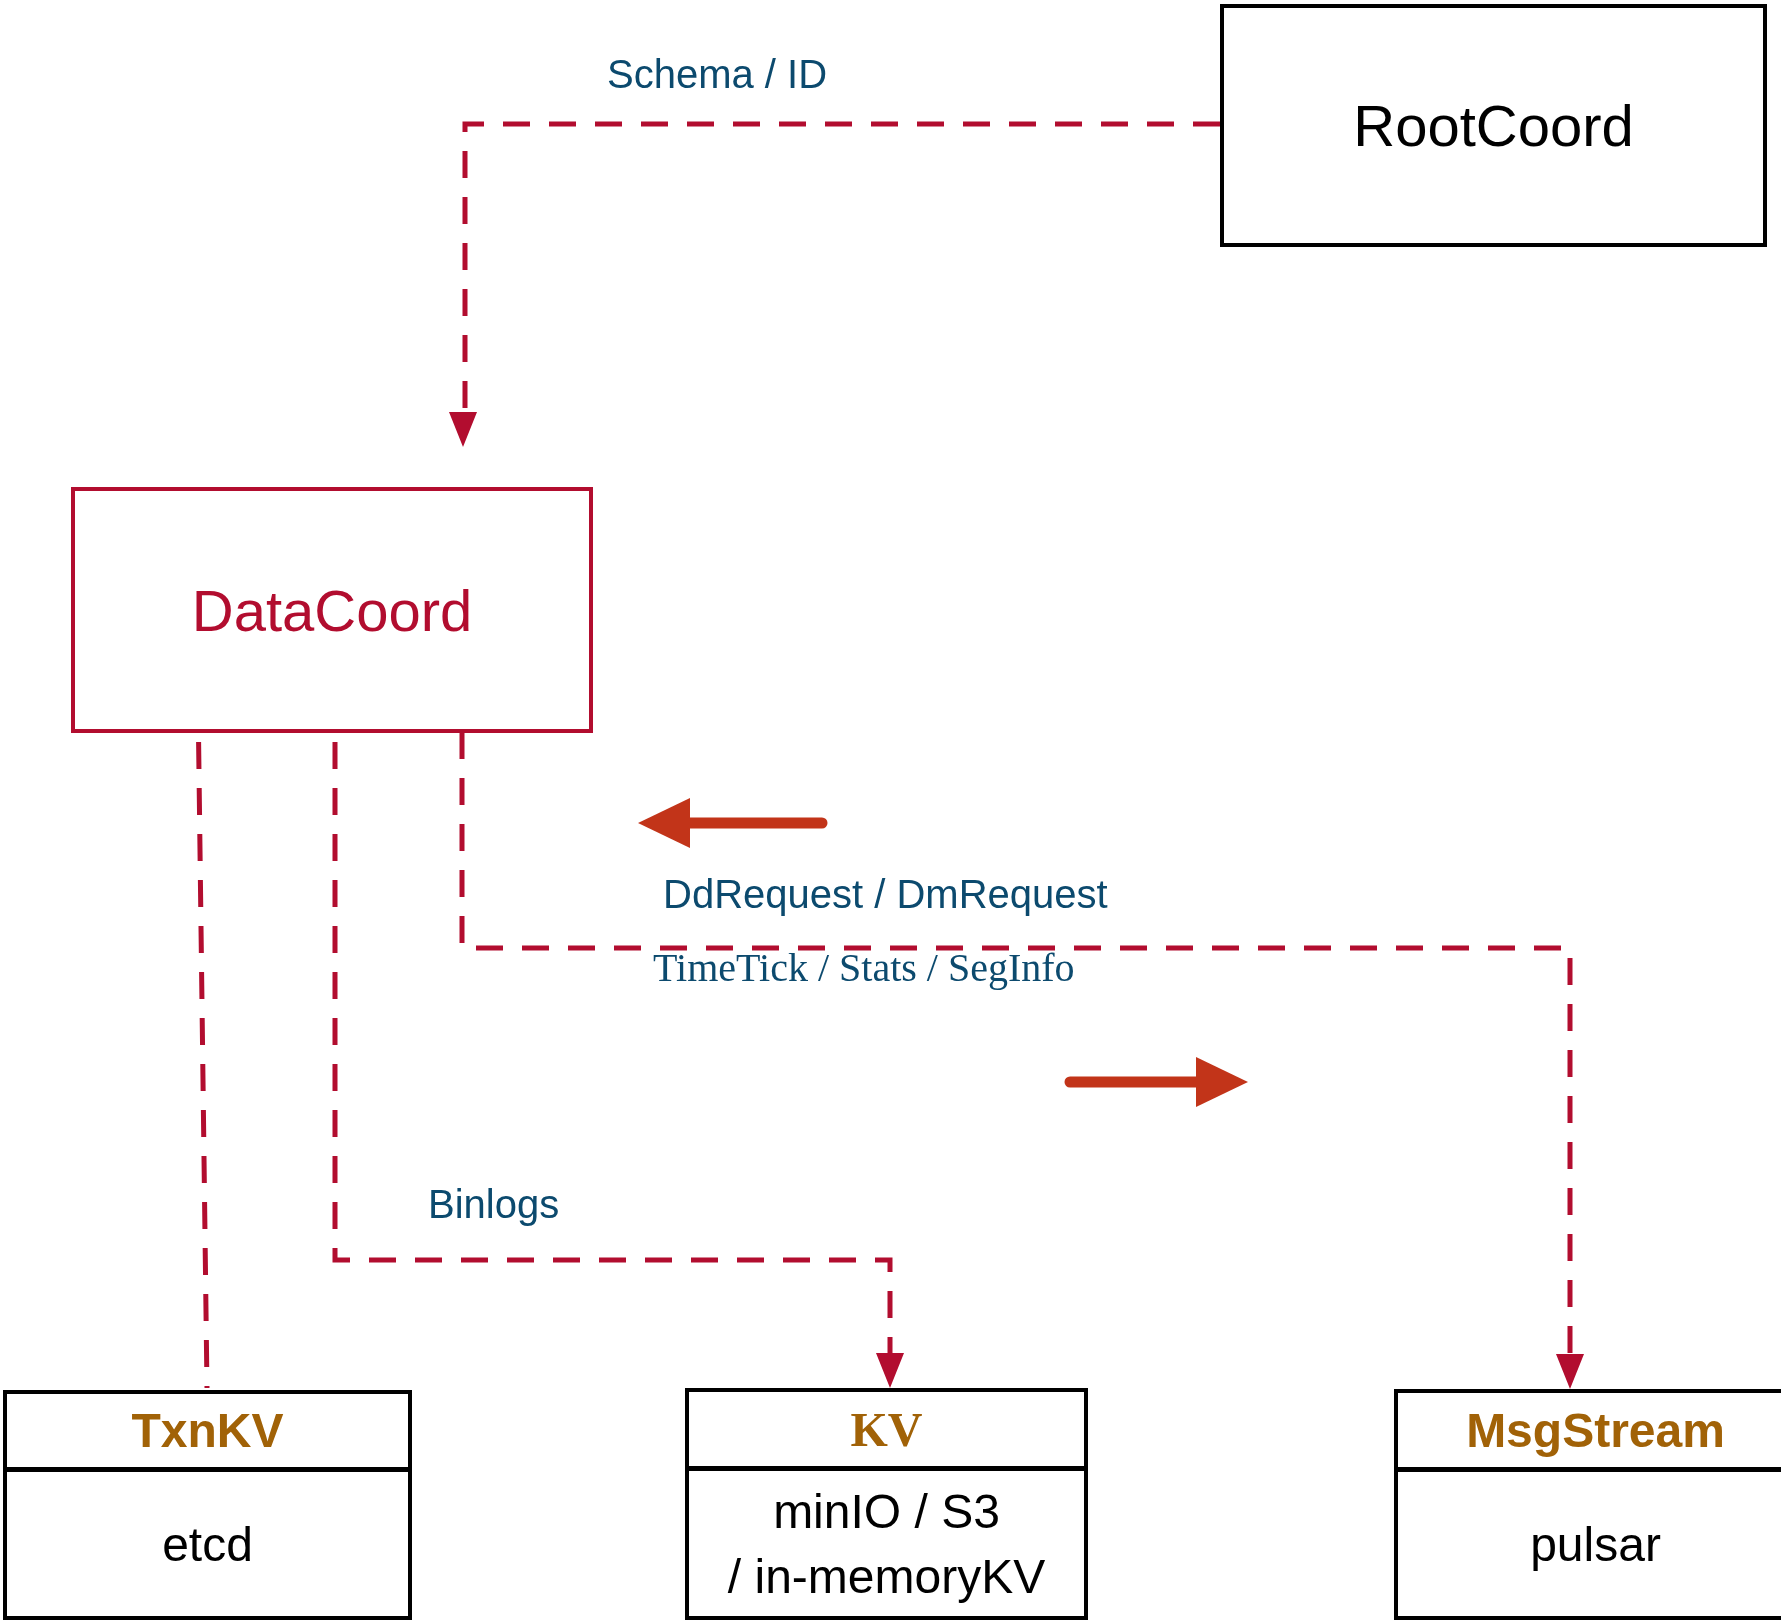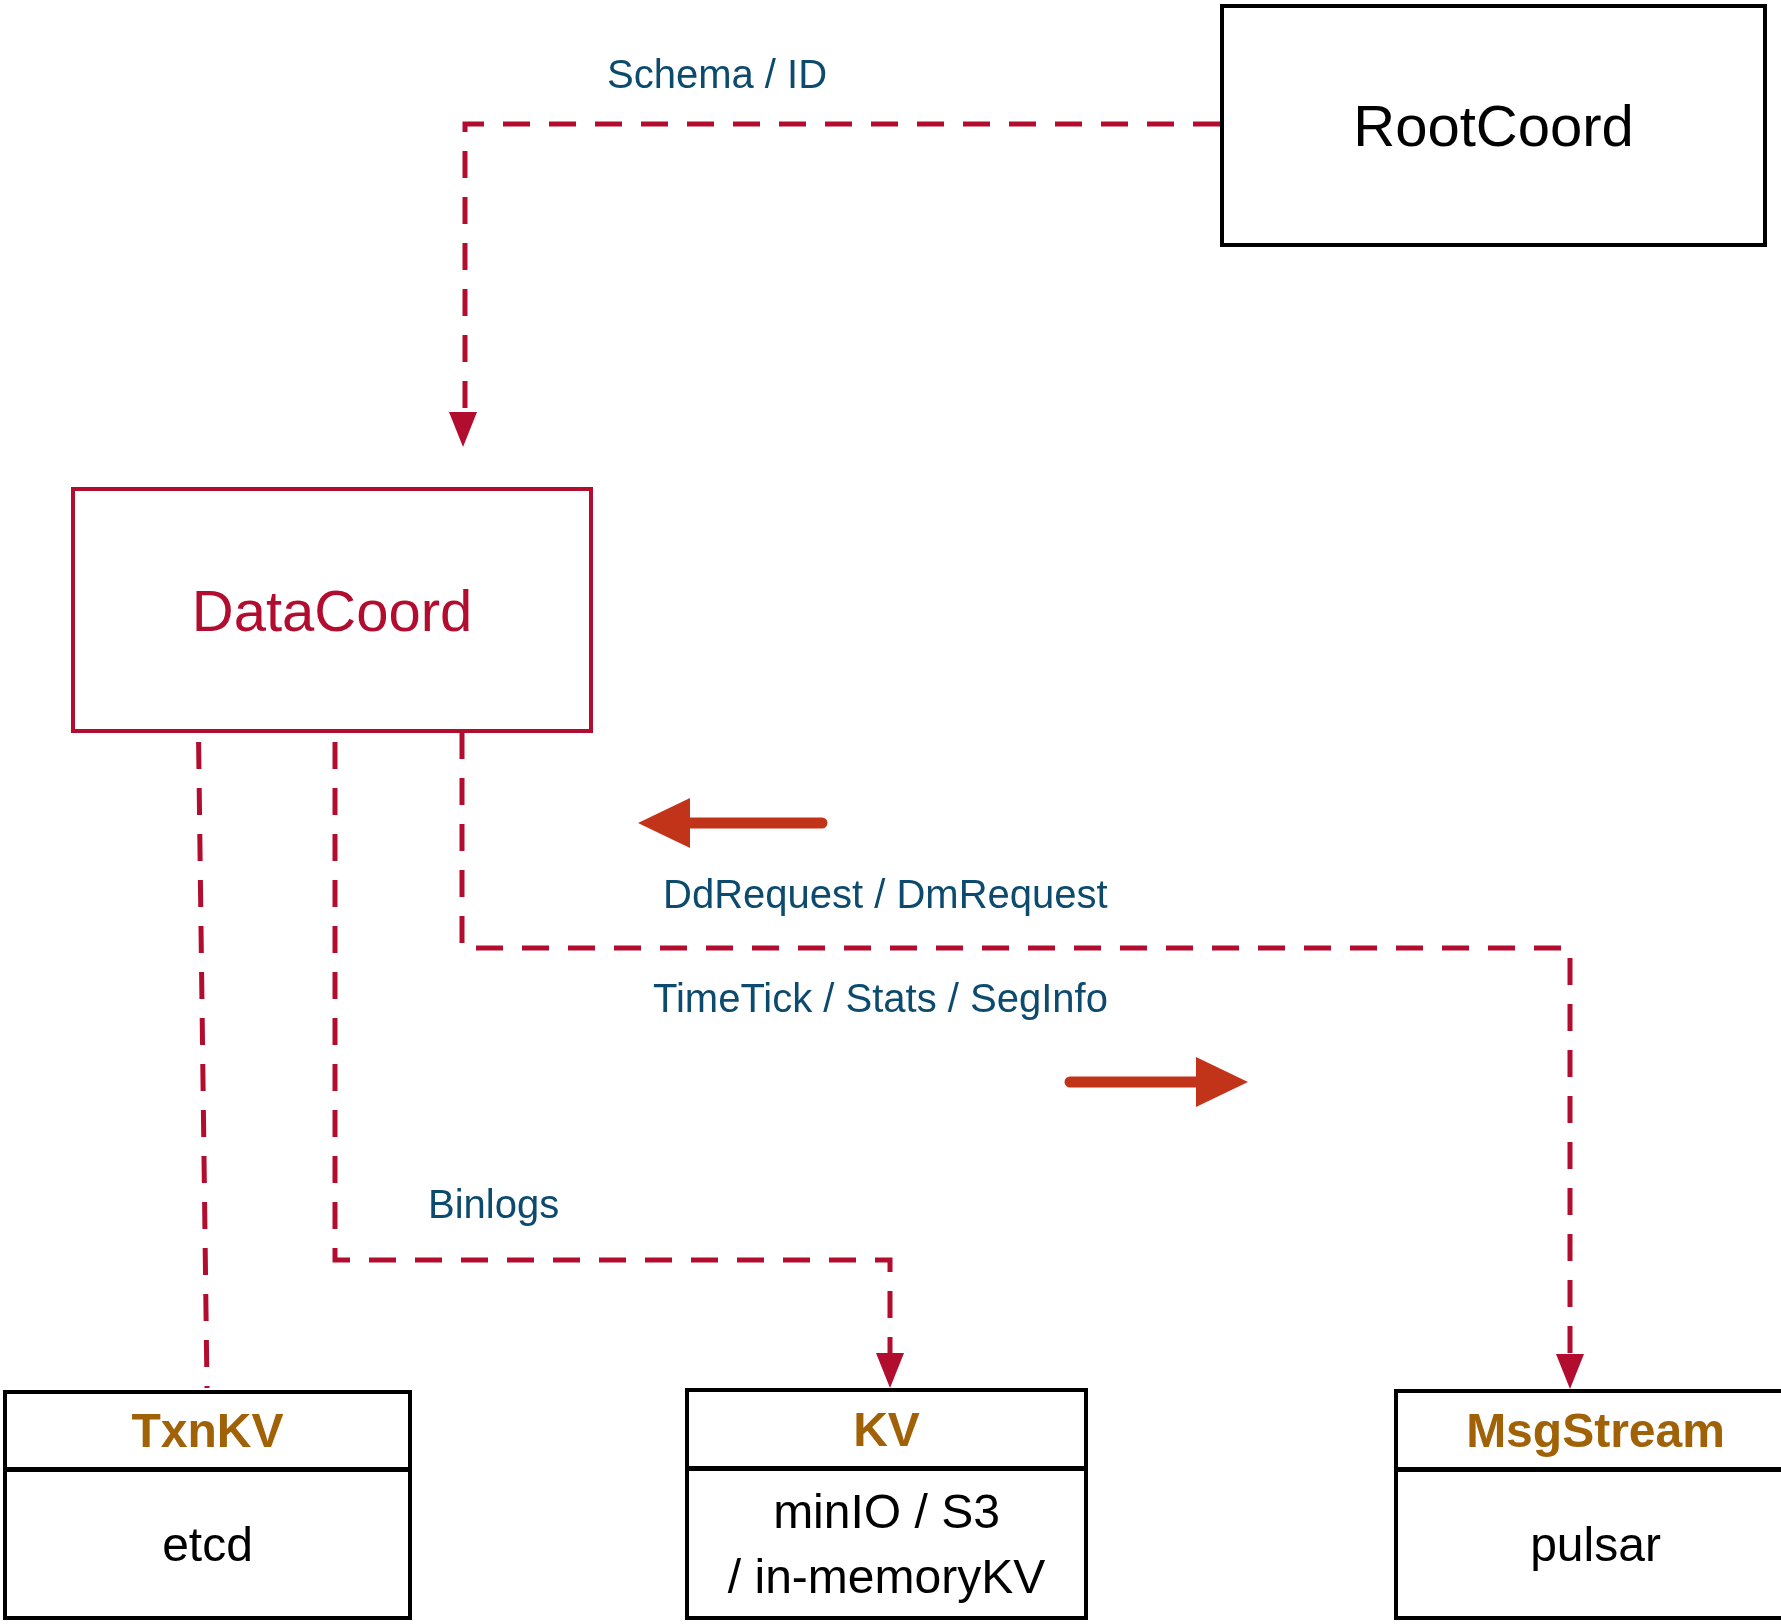--- a/index.html
+++ b/index.html
@@ -117,35 +117,35 @@
   </div>
 
   <div class="storage" style="left:3px; top:1390px; width:409px; height:230px;">
     <div class="hdr" style="height:78px;">TxnKV</div>
     <div class="bdy">
       <span>etcd</span>
     </div>
   </div>
 
   <div class="storage" style="left:685px; top:1388px; width:403px; height:232px;">
-    <div class="hdr" style="height:79px;">KV</div>
+    <div class="hdr" style="height:79px;font-family:Liberation Serif, serif;">KV</div>
     <div class="bdy">
       <span>minIO / S3</span>
       <span>/ in-memoryKV</span>
     </div>
   </div>
 
   <div class="storage" style="left:1394px; top:1389px; width:403px; height:231px;">
     <div class="hdr" style="height:79px;">MsgStream</div>
     <div class="bdy">
       <span>pulsar</span>
     </div>
   </div>
 
   <div class="edge-label" style="left:607px; top:52px;">Schema / ID</div>
 
   <div class="edge-label" style="left:663px; top:872px;">DdRequest / DmRequest</div>
 
-  <div class="edge-label" style="left:653px; top:976px;">TimeTick / Stats / SegInfo</div>
+  <div class="edge-label" style="left:653px; top:944px;font-family:Liberation Serif, serif;">TimeTick / Stats / SegInfo</div>
 
   <div class="edge-label" style="left:428px; top:1182px;">Binlogs</div>
 
 </div>
 
 </body></html>

